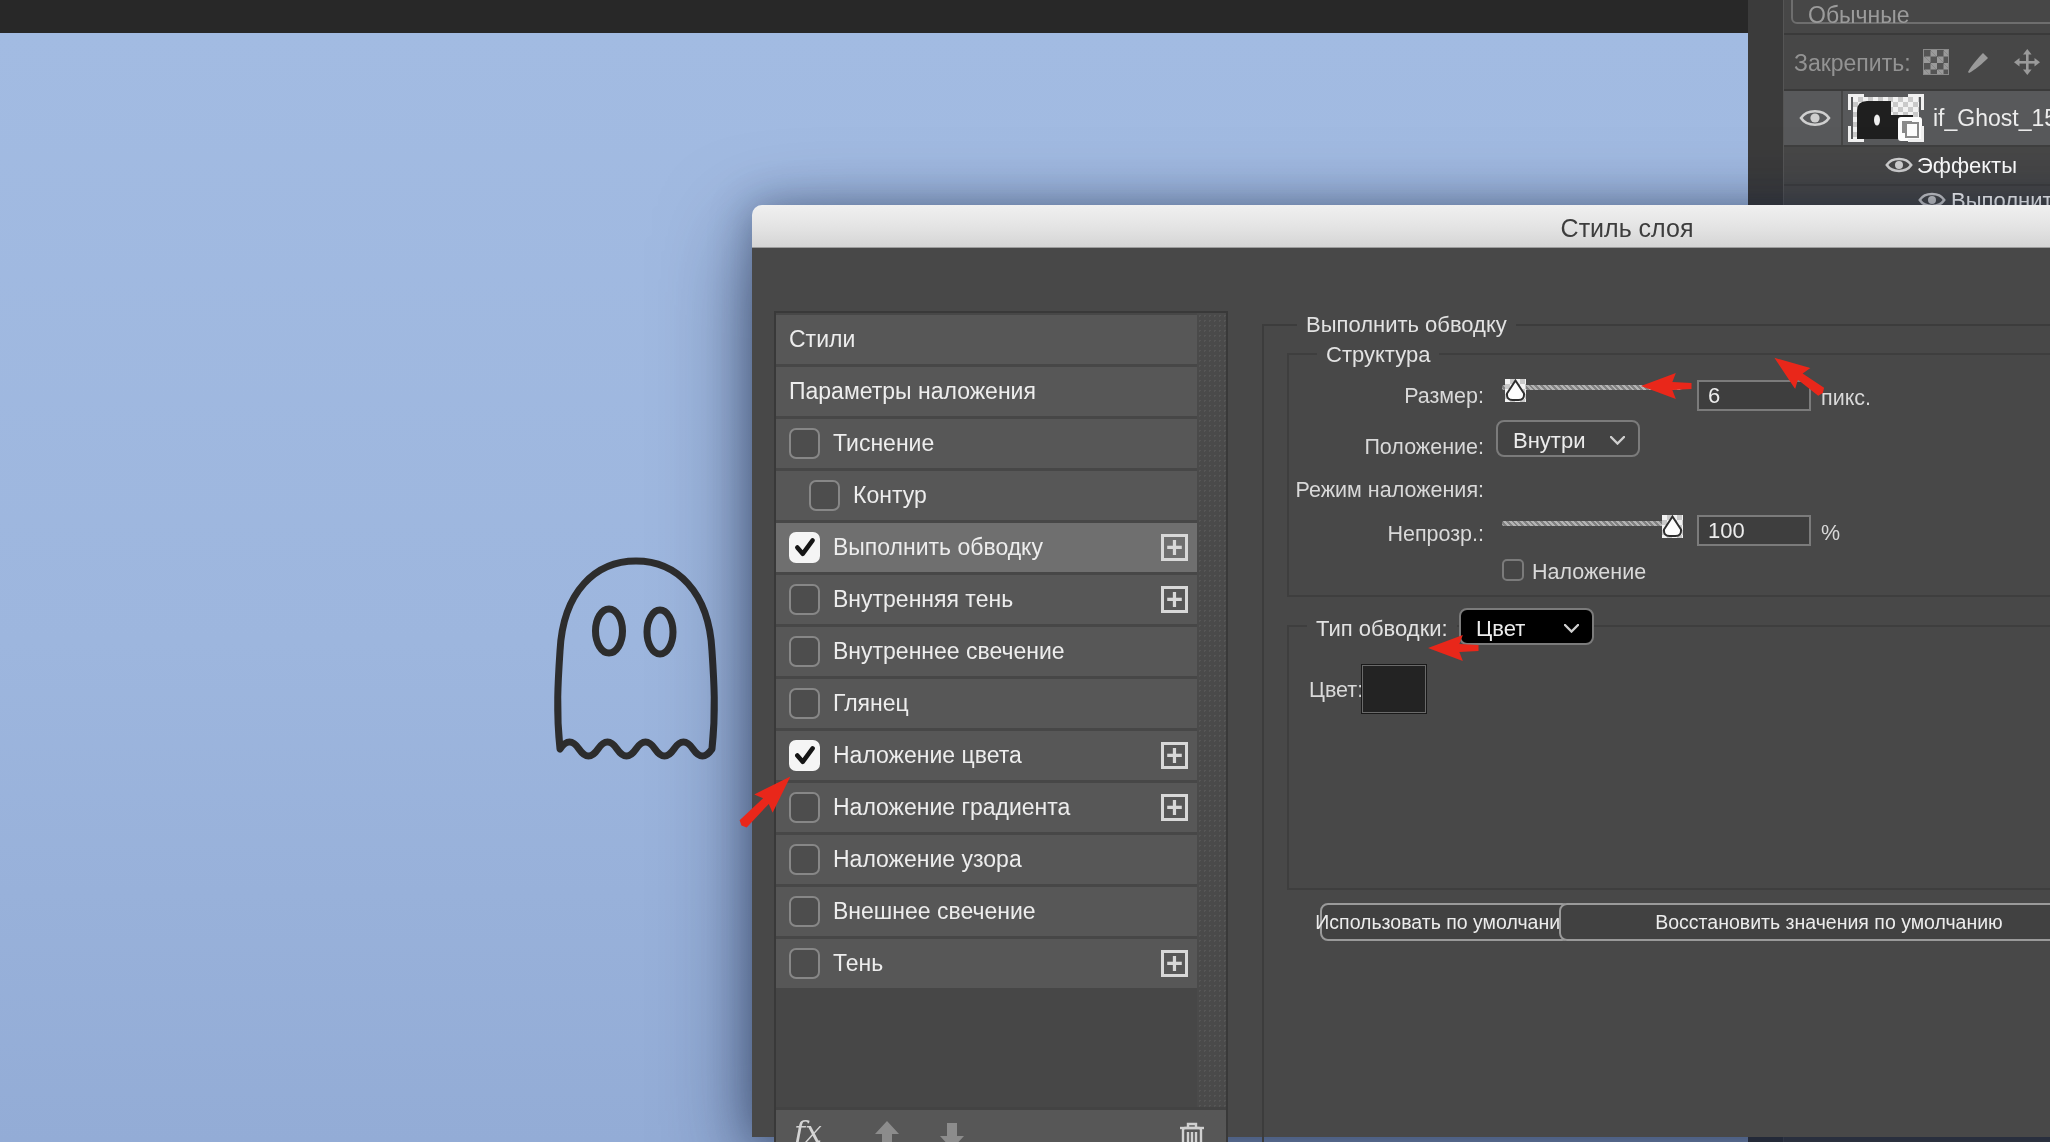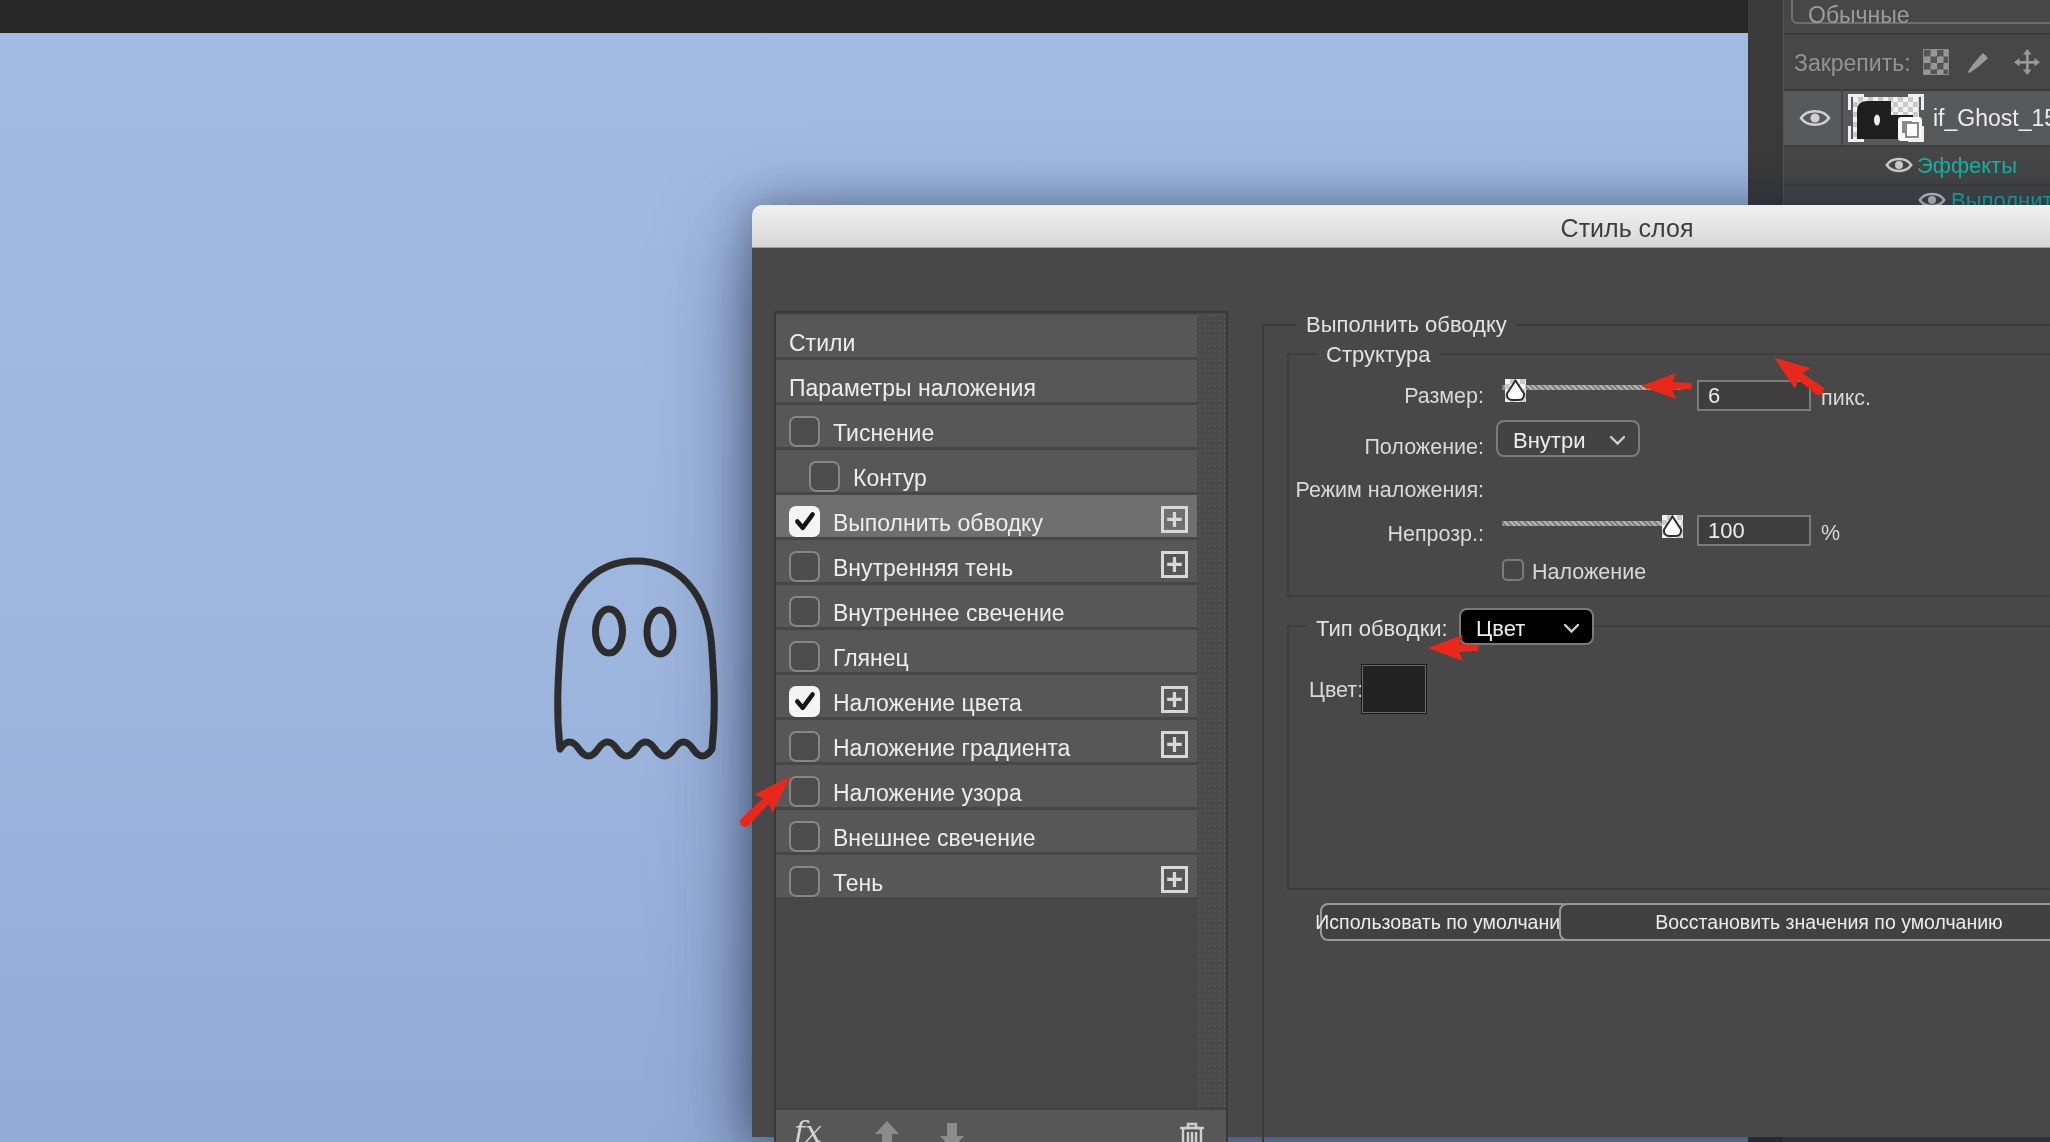--- a/index.html
+++ b/index.html
@@ -39,38 +39,38 @@
   .bracket { position:absolute; width:16px; height:16px; border:3px solid #f0f0f0; }
   .br-tl { left:0; top:0; border-right:none; border-bottom:none; }
   .br-tr { right:0; top:0; border-left:none; border-bottom:none; }
   .br-bl { left:0; bottom:0; border-right:none; border-top:none; }
   .br-br { right:0; bottom:0; border-left:none; border-top:none; }
   .so-badge { position:absolute; right:2px; bottom:1px; width:24px; height:24px; background:#fdfdfd; border-radius:3px; }
   .so-badge::before { content:""; position:absolute; left:4px; top:4px; width:10px; height:12px; background:#8a8a8a; }
   .so-badge::after { content:""; position:absolute; right:3px; bottom:3px; width:10px; height:12px; background:#fdfdfd; border:2px solid #8a8a8a; }
   .layer-name { position:absolute; left:149px; top:14px; font-size:23px; color:#ececec; white-space:nowrap; }
   .fx-row { position:absolute; width:267px; }
-  .fx-row .txt { font-size:22px; color:#14b8a6; white-space:nowrap;text-align:right; }
+  .fx-row .txt { font-size:22px; color:#ffffff; white-space:nowrap;text-align:right; }
 
   
   .dialog { position:absolute; left:752px; top:205px; width:1400px; height:932px; z-index:10;
             border-radius:10px 10px 0 0;
             box-shadow:0 30px 90px rgba(15,25,55,.55), 0 0 40px rgba(15,25,55,.35); }
   .titlebar { position:absolute; left:0; top:0; width:100%; height:43px;
               background:linear-gradient(180deg,#f0f0f0 0%,#e3e3e3 55%,#d5d5d5 100%);
               border-bottom:1px solid #9c9c9c; border-radius:10px 10px 0 0; }
   .dlg-title { position:absolute; left:875px; top:9px; transform:translateX(-50%); font-size:25px; color:#3d3d3d; }
   .dlg-body { position:absolute; left:0; top:43px; width:100%; height:889px; background:#484848; }
 
   
   .list-box { position:absolute; left:22px; top:63px; width:454px; height:849px; background:#474747; border:2px solid #393939; }
   .scroll-track { position:absolute; right:0; top:0; width:29px; height:100%;
       background-color:#4a4a4a; background-image:radial-gradient(#565656 1px, transparent 1px); background-size:5px 5px; }
   .rows { position:absolute; left:0; top:2px; width:421px; }
-  .style-row { position:relative; height:42px; margin-bottom:3px; background:#575757; display:flex; align-items:flex-end; padding-left:13px; }
+  .style-row { position:relative; height:49px; margin-bottom:3px; background:#575757; display:flex; align-items:center; padding-left:13px; }
   .style-row.indent { padding-left:33px; }
   .style-row.selected { background:#6f6f6f; }
   .style-row .lbl { font-size:23px; color:#ededed; white-space:nowrap; }
   .cb { width:31px; height:31px; border-radius:7px; background:#4d4d4d; border:2px solid #878787; margin-right:13px; flex:none; position:relative; }
   .cb.checked { background:#f5f5f5; border-color:#f5f5f5; }
   .cb svg { position:absolute; left:0; top:0; width:27px; height:27px; }
   .plusbox { position:absolute; right:9px; top:11px; width:27px; height:27px; border:3px solid #d8d8d8;
              color:#d8d8d8; font-size:29px; font-weight:bold; line-height:21px; text-align:center; }
   .list-toolbar { position:absolute; left:0; bottom:0; width:450px; height:51px; background:#575757; border-top:3px solid #434343; }
   .fx-glyph { position:absolute; left:18px; top:4px; font-family:"DejaVu Serif",serif; font-style:italic; font-size:30px; color:#d4d4d4; }

